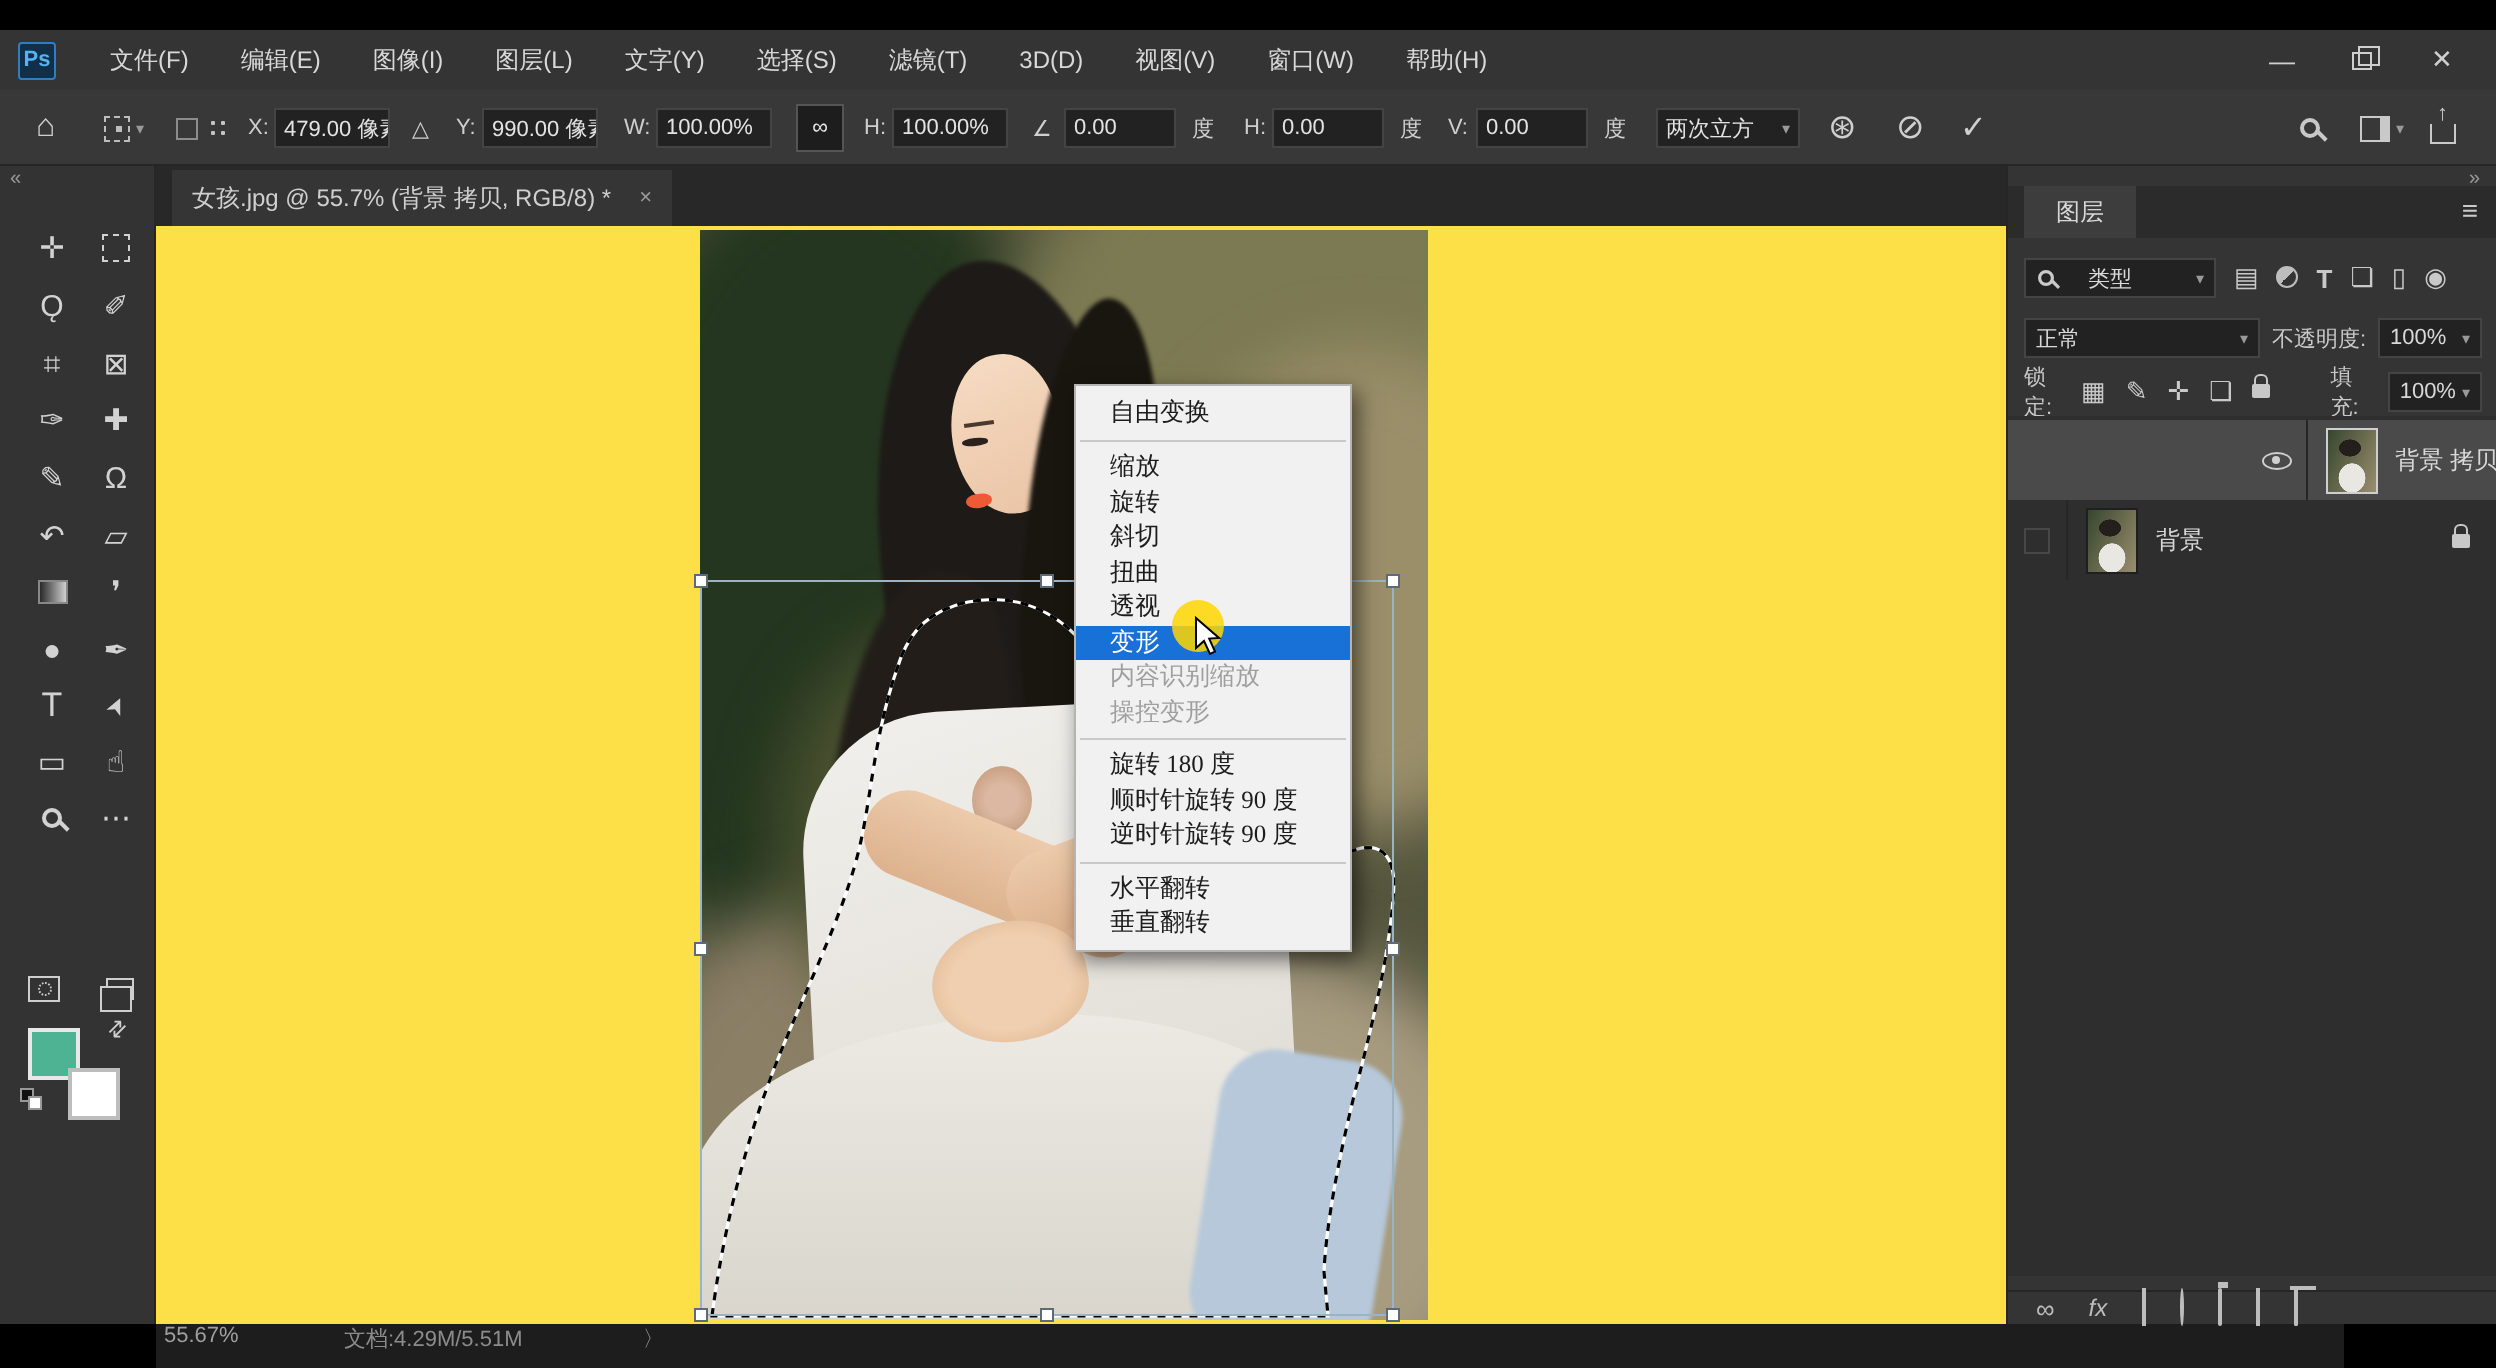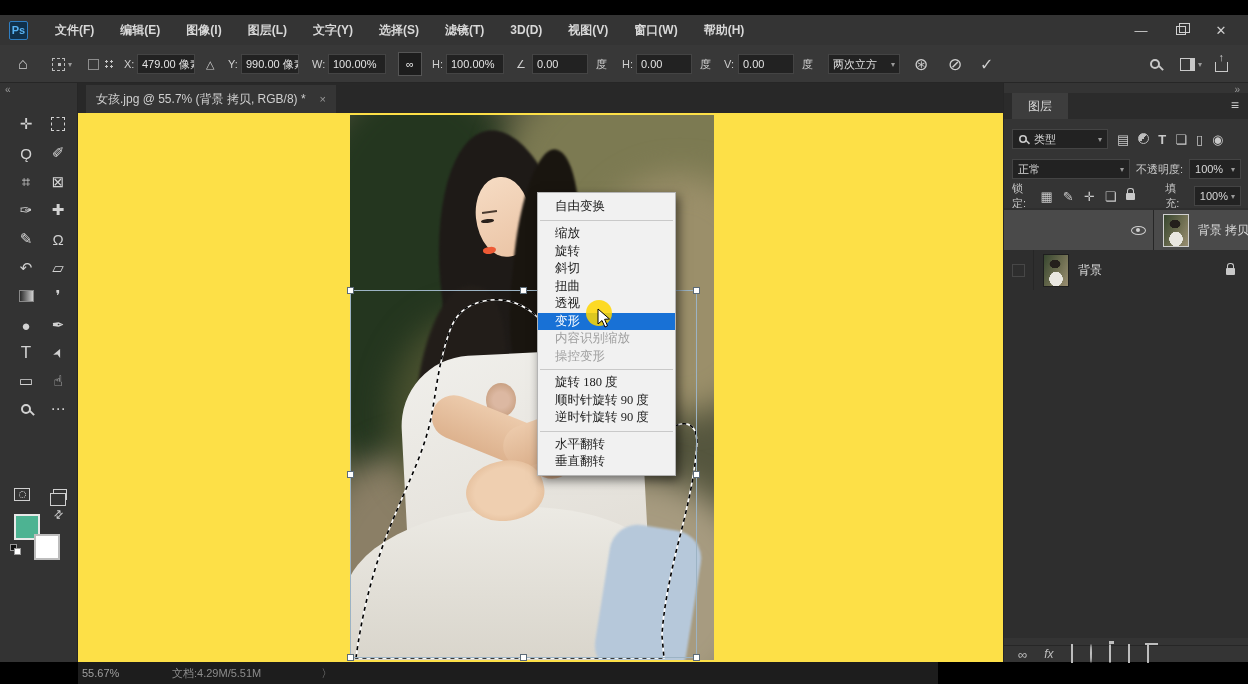--- a/index.html
+++ b/index.html
@@ -7,21 +7,21 @@
     font-family:"Liberation Sans","DejaVu Sans",sans-serif; }
   .abs { position:absolute; }
   #app { position:relative; width:1248px; height:684px; background:#000; }
 
   
   #menubar { left:0; top:15px; width:1248px; height:30px; background:#343434;
     display:flex; align-items:center; color:#d8d8d8; font-size:12px; }
   #ps-logo { width:19px; height:19px; margin:0 14px 0 9px; background:#10304a;
     border:1px solid #2f7ec2; color:#58b2f2; font-weight:bold; font-size:11px;
     display:flex; align-items:center; justify-content:center; border-radius:2px; }
-  .menu-item { padding:7px 13px; cursor:default;font-weight:bold; }
+  .menu-item { padding:7px 13px; cursor:default; }
   #win-controls { margin-left:auto; display:flex; align-items:center; gap:14px;
     padding-right:14px; color:#cfcfcf; font-size:13px; }
   .winbtn { width:26px; text-align:center; }
   .restore-glyph { display:inline-block; width:10px; height:9px; border:1px solid #cfcfcf; position:relative; }
   .restore-glyph:before { content:''; position:absolute; left:2px; top:-4px; width:9px; height:8px;
     border:1px solid #cfcfcf; border-left-width:1px; background:transparent; }
 
   
   #optionsbar { left:0; top:45px; width:1248px; height:38px; background:#383838;
     border-bottom:1px solid #262626; color:#cfcfcf; font-size:11px; }
@@ -74,22 +74,22 @@
   #tabbar { position:absolute; left:0; top:0; width:925px; height:30px; background:#282828; }
   #doc-tab { position:absolute; left:8px; top:2px; height:28px; background:#353535; color:#cfcfcf;
     font-size:12px; display:flex; align-items:center; padding:0 10px; gap:14px; }
   #doc-tab .x { color:#9a9a9a; font-size:11px; }
 
   
   #photo { position:absolute; left:272px; top:32px; width:364px; height:545px; overflow:hidden; background:#55563e; }
   .blob { position:absolute; border-radius:50%; filter:blur(16px); }
   .subject { position:absolute; }
   
-  #statusbar { position:absolute; left:0; top:579px; width:860px; height:22px; background:#1d1d1d;
-    color:#9f9f9f; font-size:11px; display:flex; align-items:center; }
+  #statusbar { position:absolute; left:0; top:579px; width:1094px; height:22px; background:#1d1d1d;
+    color:#9f9f9f; font-size:11px; display:flex; align-items:flex-start; }
 
   
   #tbox { left:350px; top:290px; width:347px; height:368px; border:1px solid #9cb3c4; z-index:4; }
   .handle { position:absolute; width:7px; height:7px; background:#fff; border:1px solid #5c6b77; }
 
   
   #ants { left:0; top:0; z-index:3; pointer-events:none; }
 
   
   #ctxmenu { left:537px; top:192px; width:139px; background:#f1f1f1; border:1px solid #b4b4b4;
@@ -430,21 +430,21 @@
   </svg>
 
   <div id="layers-panel" class="abs">
     <span class="lp-collapse">»</span>
     <div id="lp-tabrow">
       <div id="lp-tab">图层</div>
       <span id="lp-menu">≡</span>
     </div>
 
     <div class="lp-row" style="top:44px;height:24px;padding:0 8px;gap:9px;">
-      <span class="lp-select" style="width:96px;gap:6px;">
+      <span class="lp-select" style="width:96px;gap:16px;">
         <span class="mag" style="transform:scale(.8);"></span>
         <span>类型</span>
         <span class="caret" style="margin-left:auto;">▾</span>
       </span>
       <span class="icon-btn">▤</span>
       <span class="icon-btn"><span class="adj-ic" style="display:inline-block;"></span></span>
       <span class="icon-btn" style="font-weight:bold;">T</span>
       <span class="icon-btn">❏</span>
       <span class="icon-btn">▯</span>
       <span class="icon-btn">◉</span>

